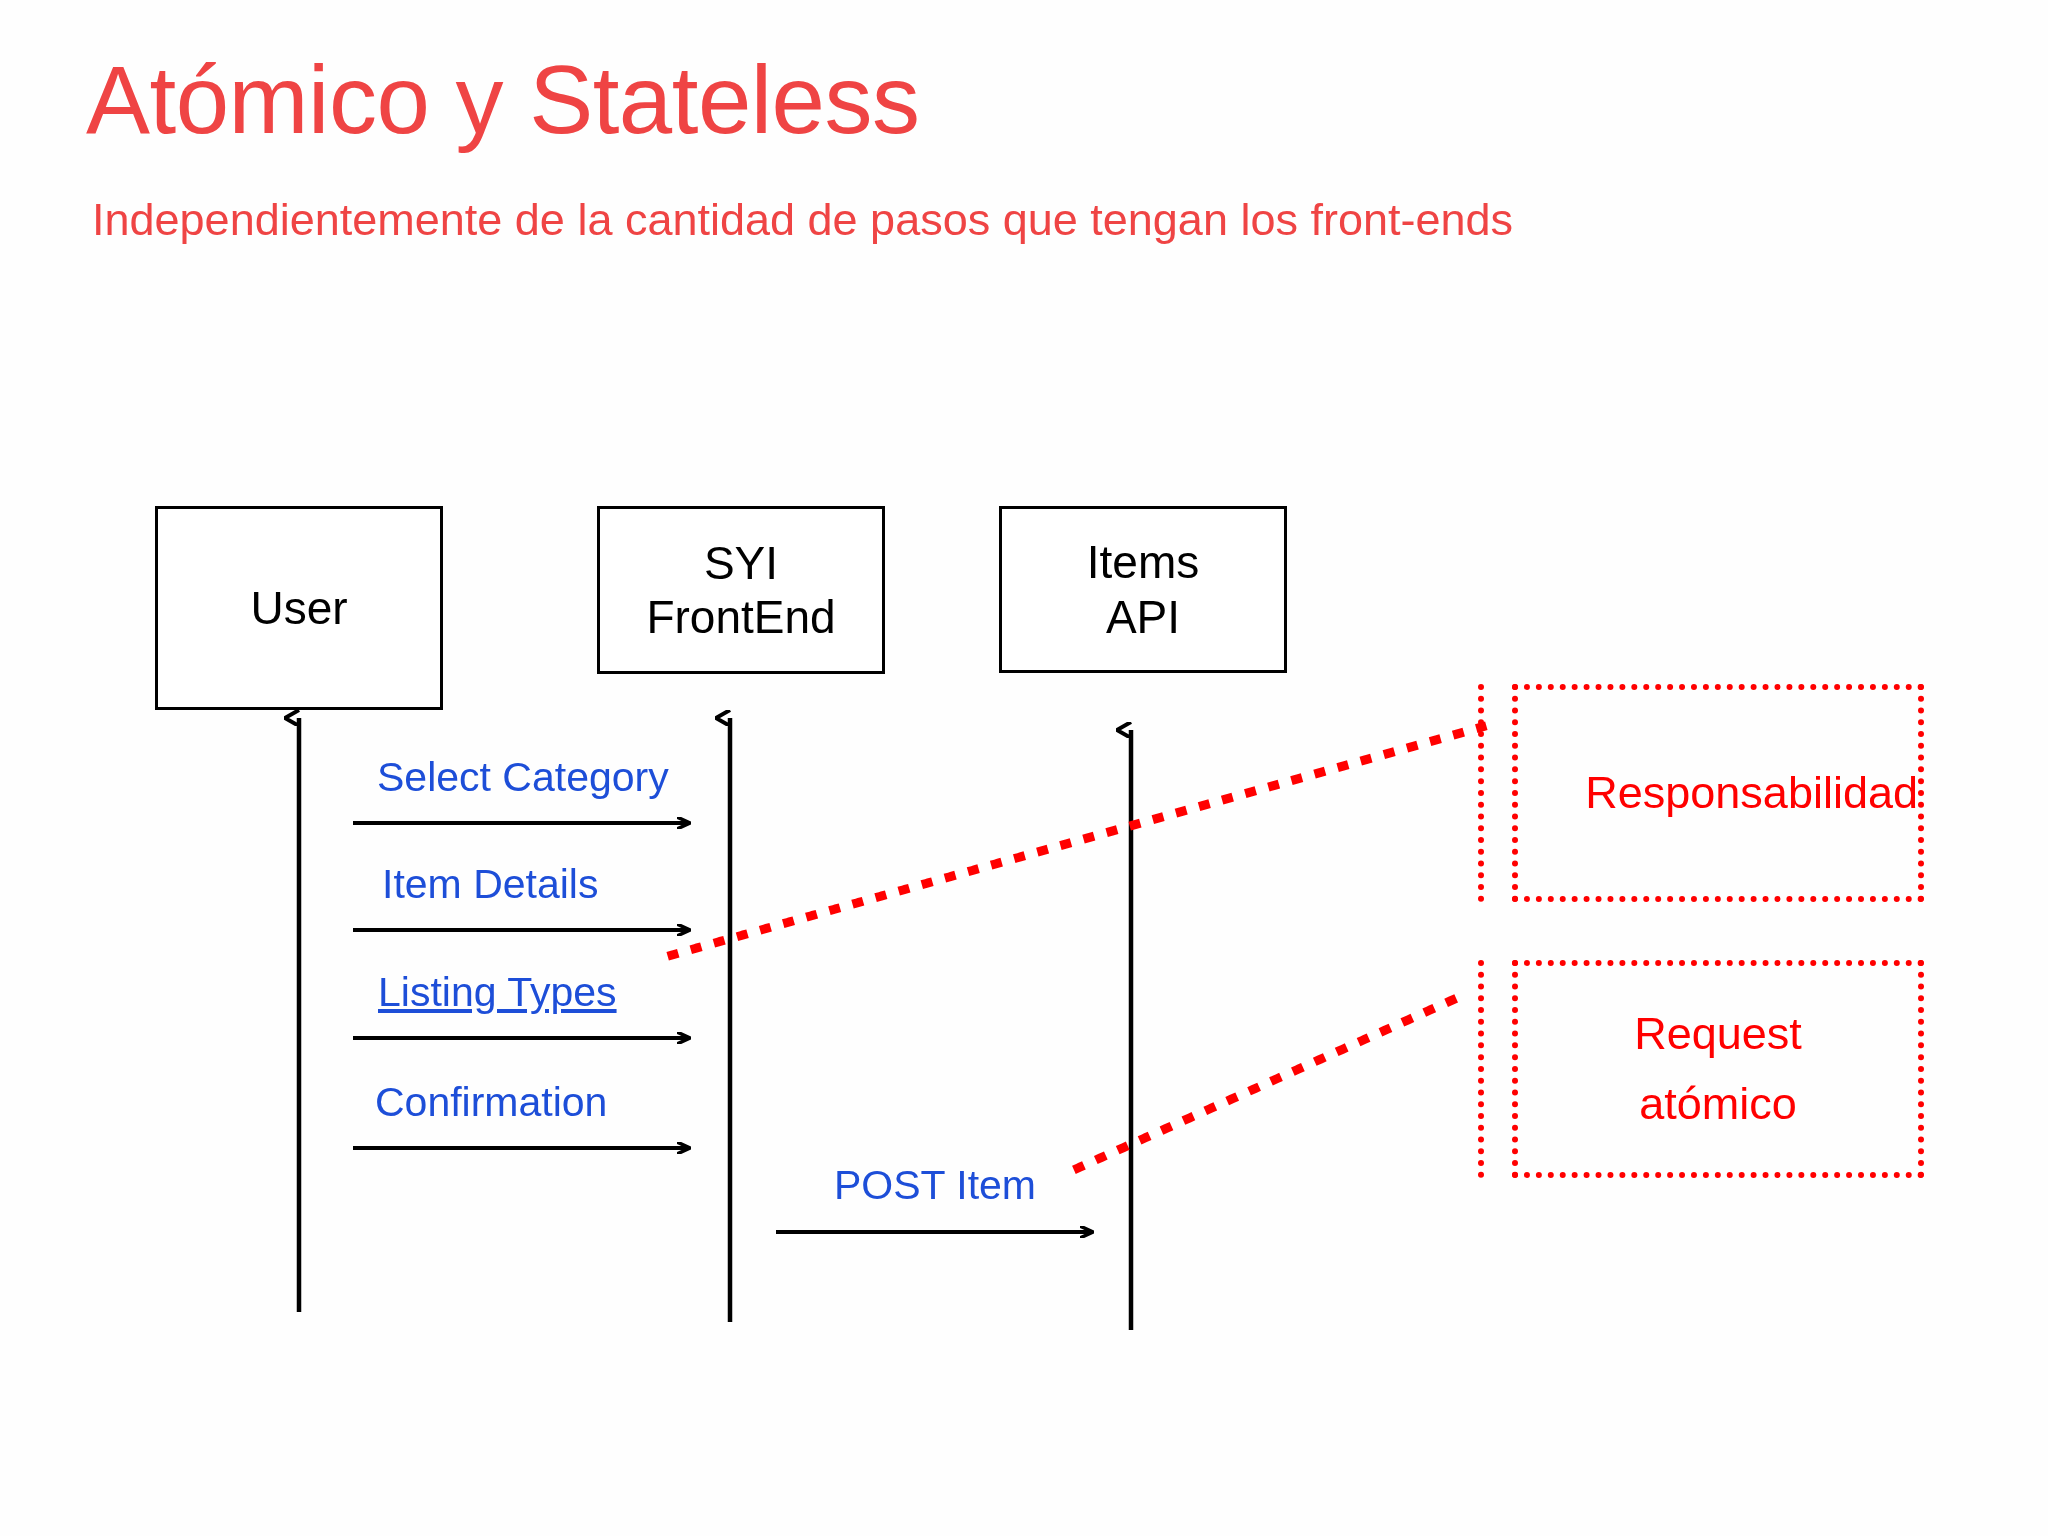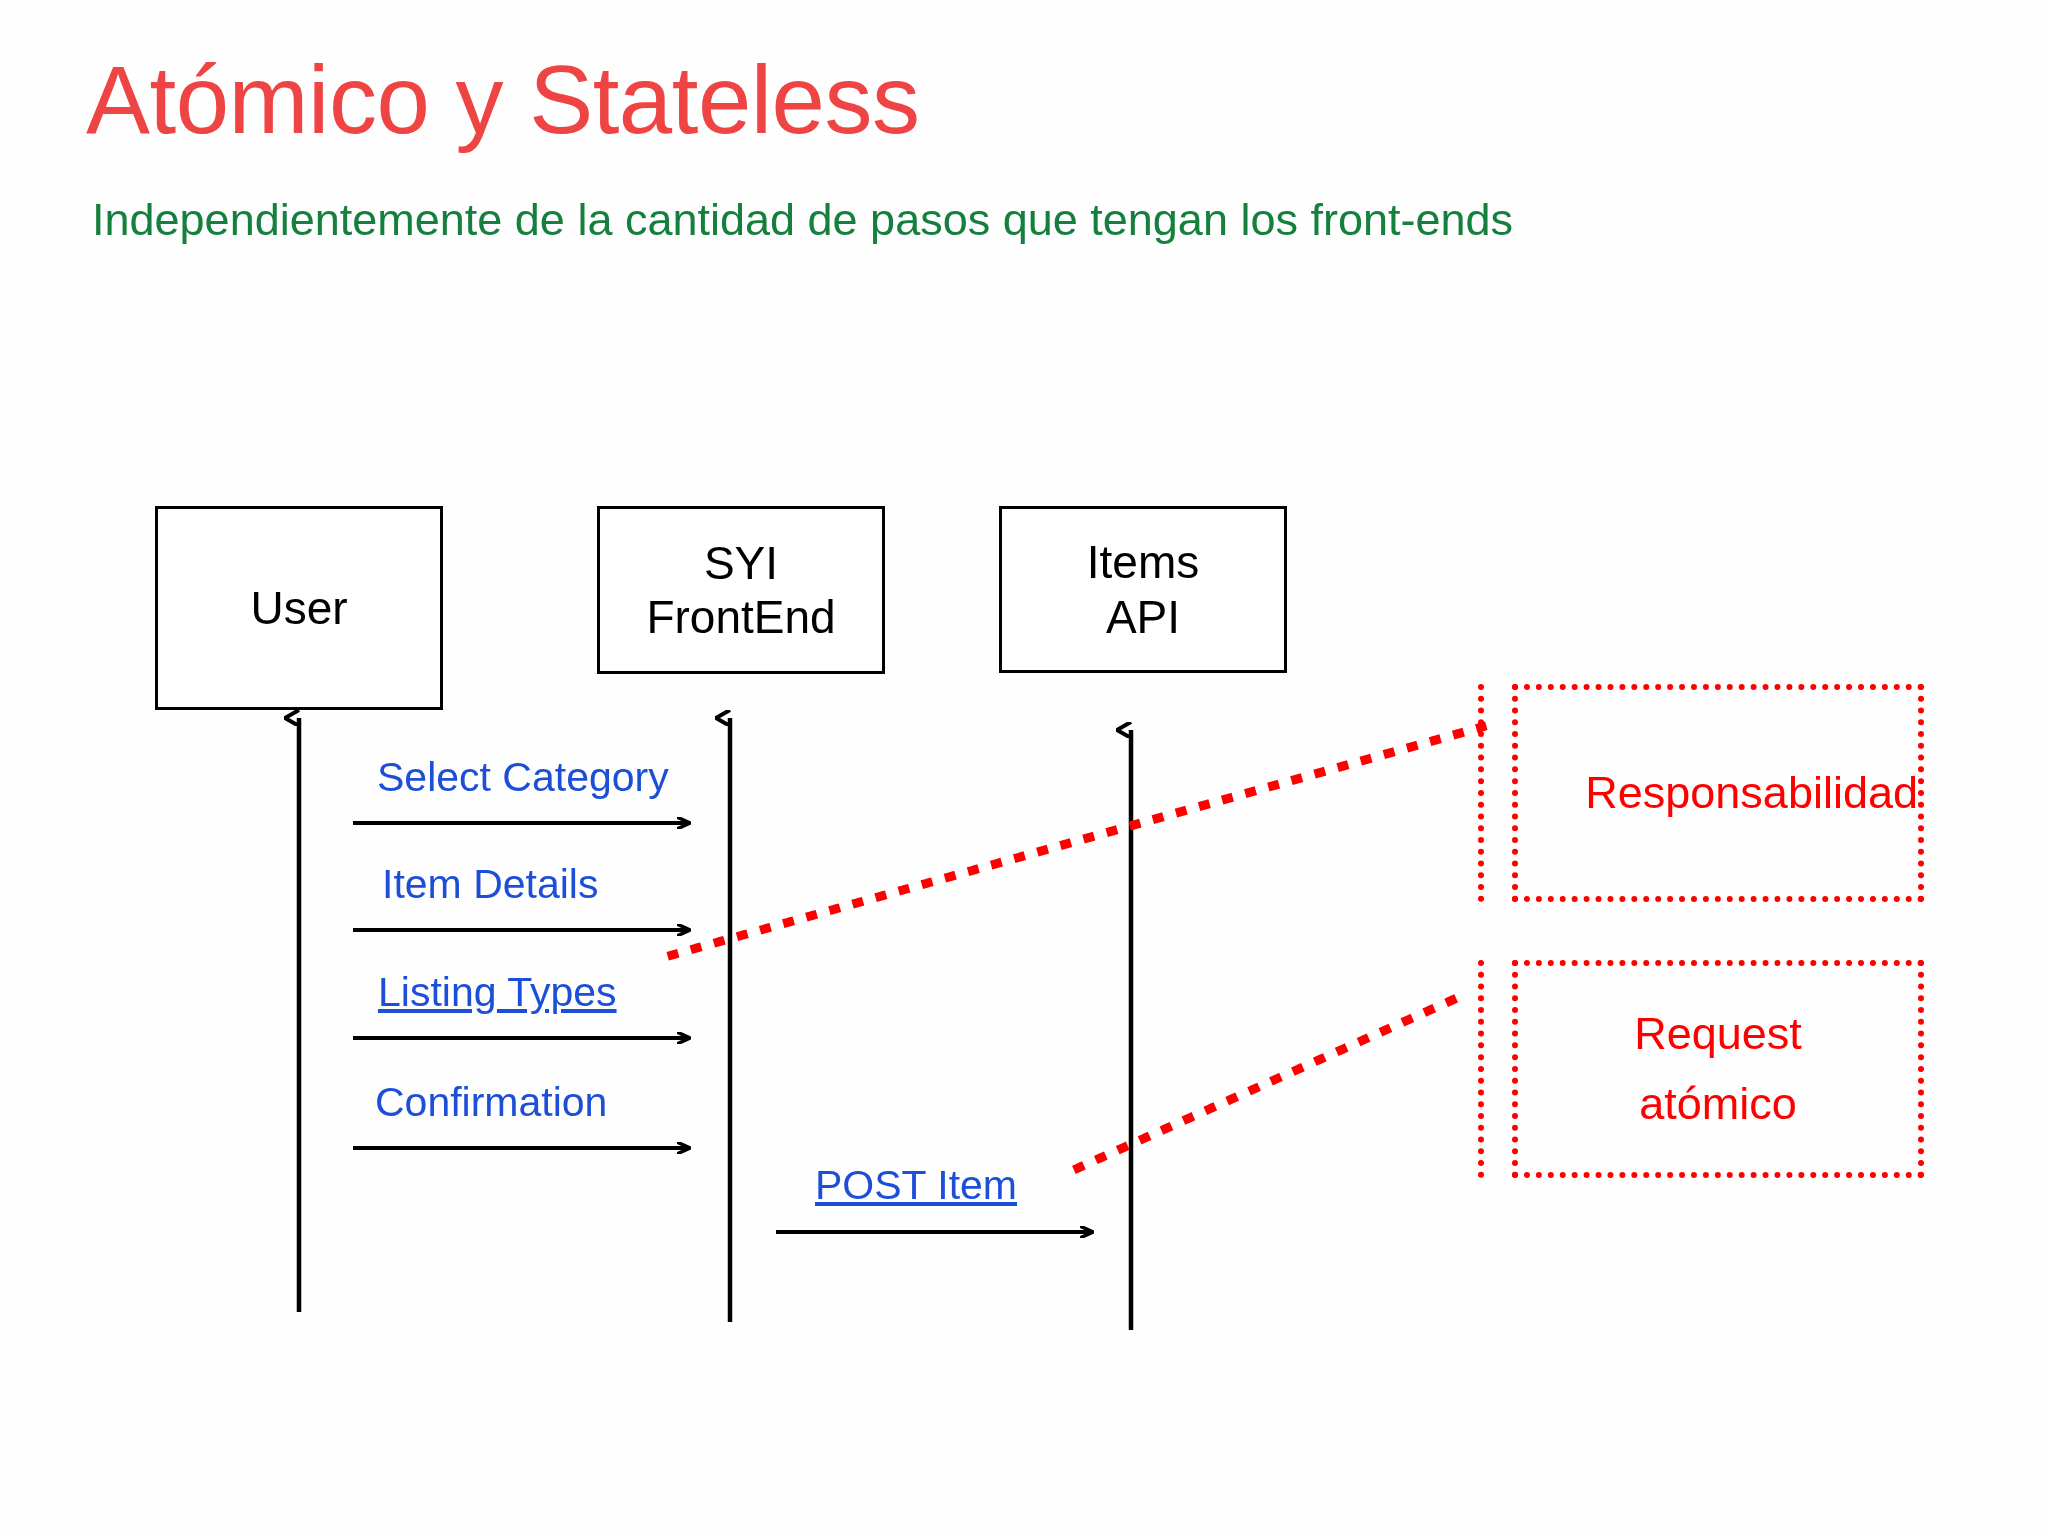--- a/index.html
+++ b/index.html
@@ -28,21 +28,21 @@
     letter-spacing: -0.5px;
     white-space: nowrap;
   }
   #slide-subtitle {
     position: absolute;
     left: 92px;
     top: 193px;
     font-size: 45px;
     line-height: 1.2;
     font-weight: 400;
-    color: #15803d;
+    color: #ef4444;
     white-space: nowrap;
   }
 
   
   #diagram {
     position: absolute;
     left: 0;
     top: 0;
     width: 2048px;
     height: 1536px;
@@ -175,21 +175,21 @@
 </div>
 
 <div class="msg-label" style="left:377px; top:755px;">Select Category</div>
 
 <div class="msg-label" style="left:382px; top:862px;">Item Details</div>
 
 <div class="msg-label" style="left:378px; top:970px;text-decoration:underline;">Listing Types</div>
 
 <div class="msg-label" style="left:375px; top:1080px;">Confirmation</div>
 
-<div class="msg-label" style="left:815px; top:1163px;text-decoration:underline;">POST Item</div>
+<div class="msg-label" style="left:834px; top:1163px;">POST Item</div>
 
 <div class="leader-stub" id="leader-stub-frontend"></div>
 <div class="leader-stub" id="leader-stub-atomic"></div>
 
 <div class="annotation-box" id="annotation-frontend">
   <span class="aline">Responsabilidad</span>
 </div>
 
 <div class="annotation-box" id="annotation-atomic">
   <span class="aline">Request</span>

